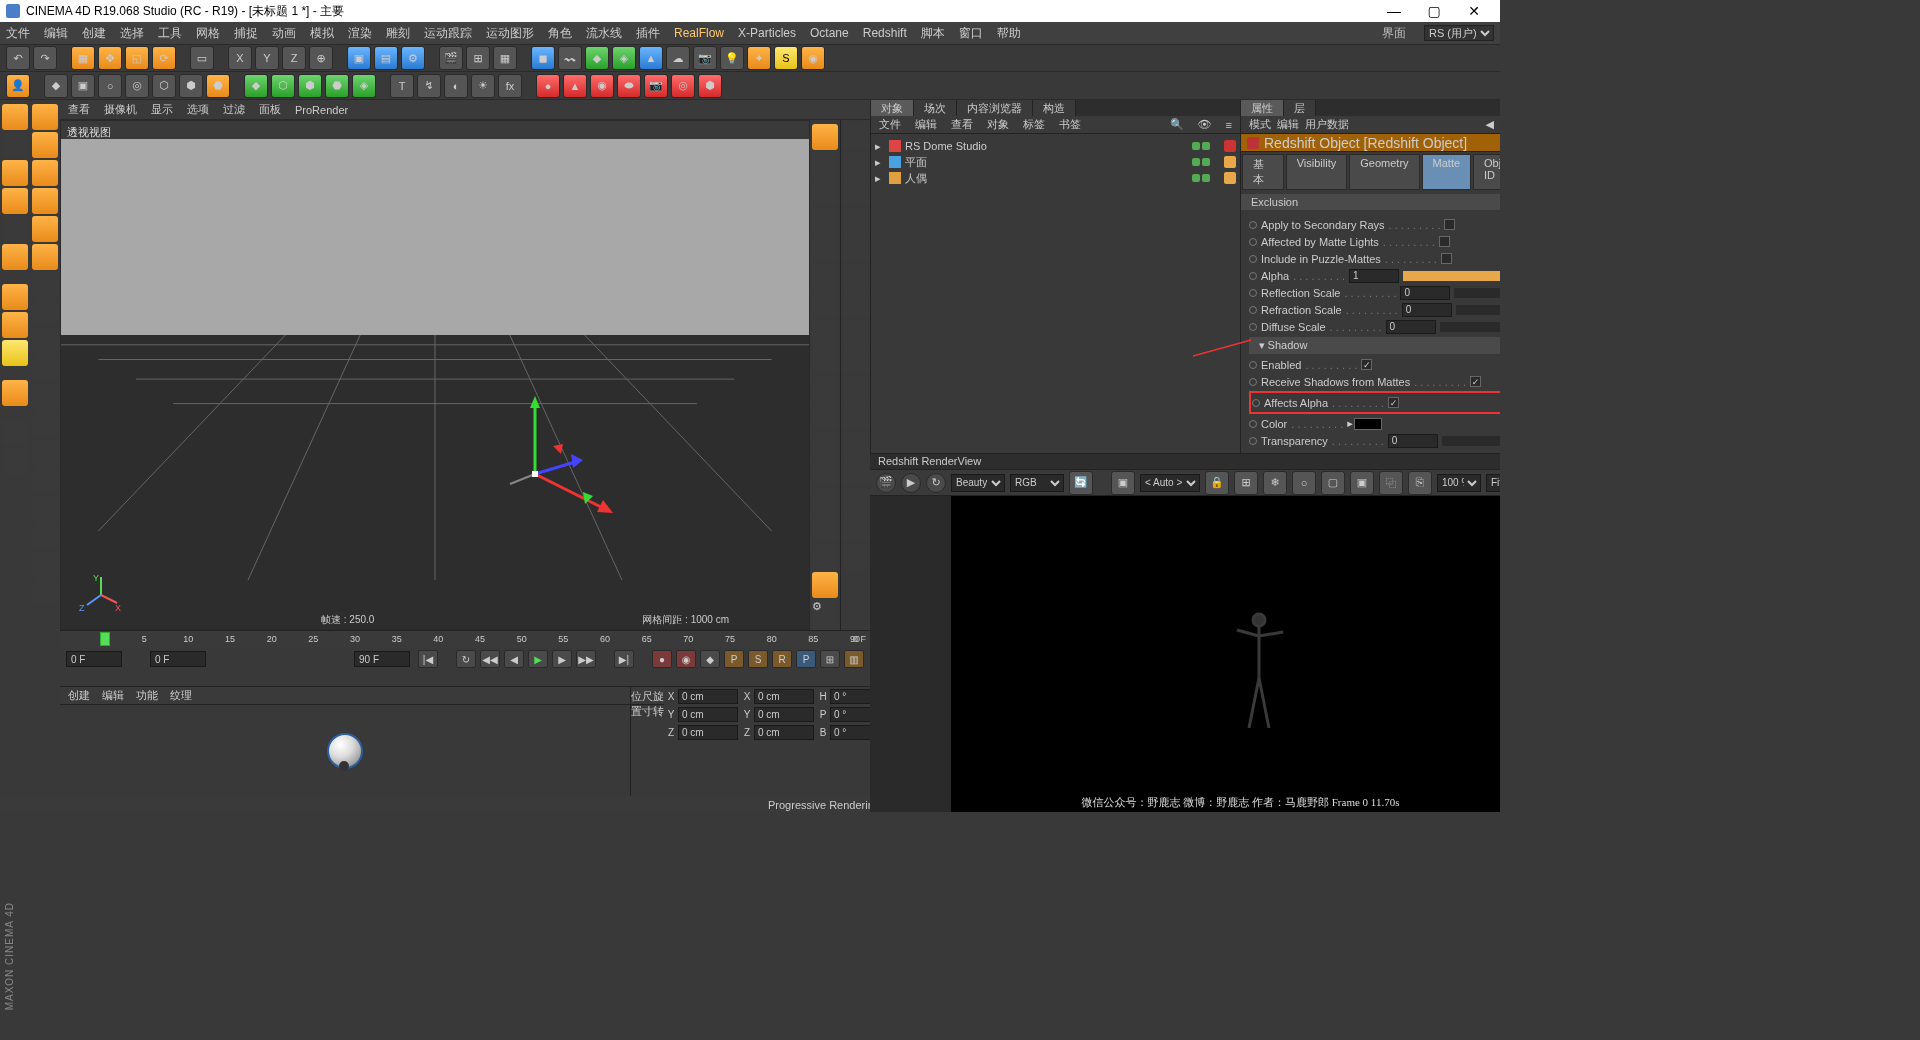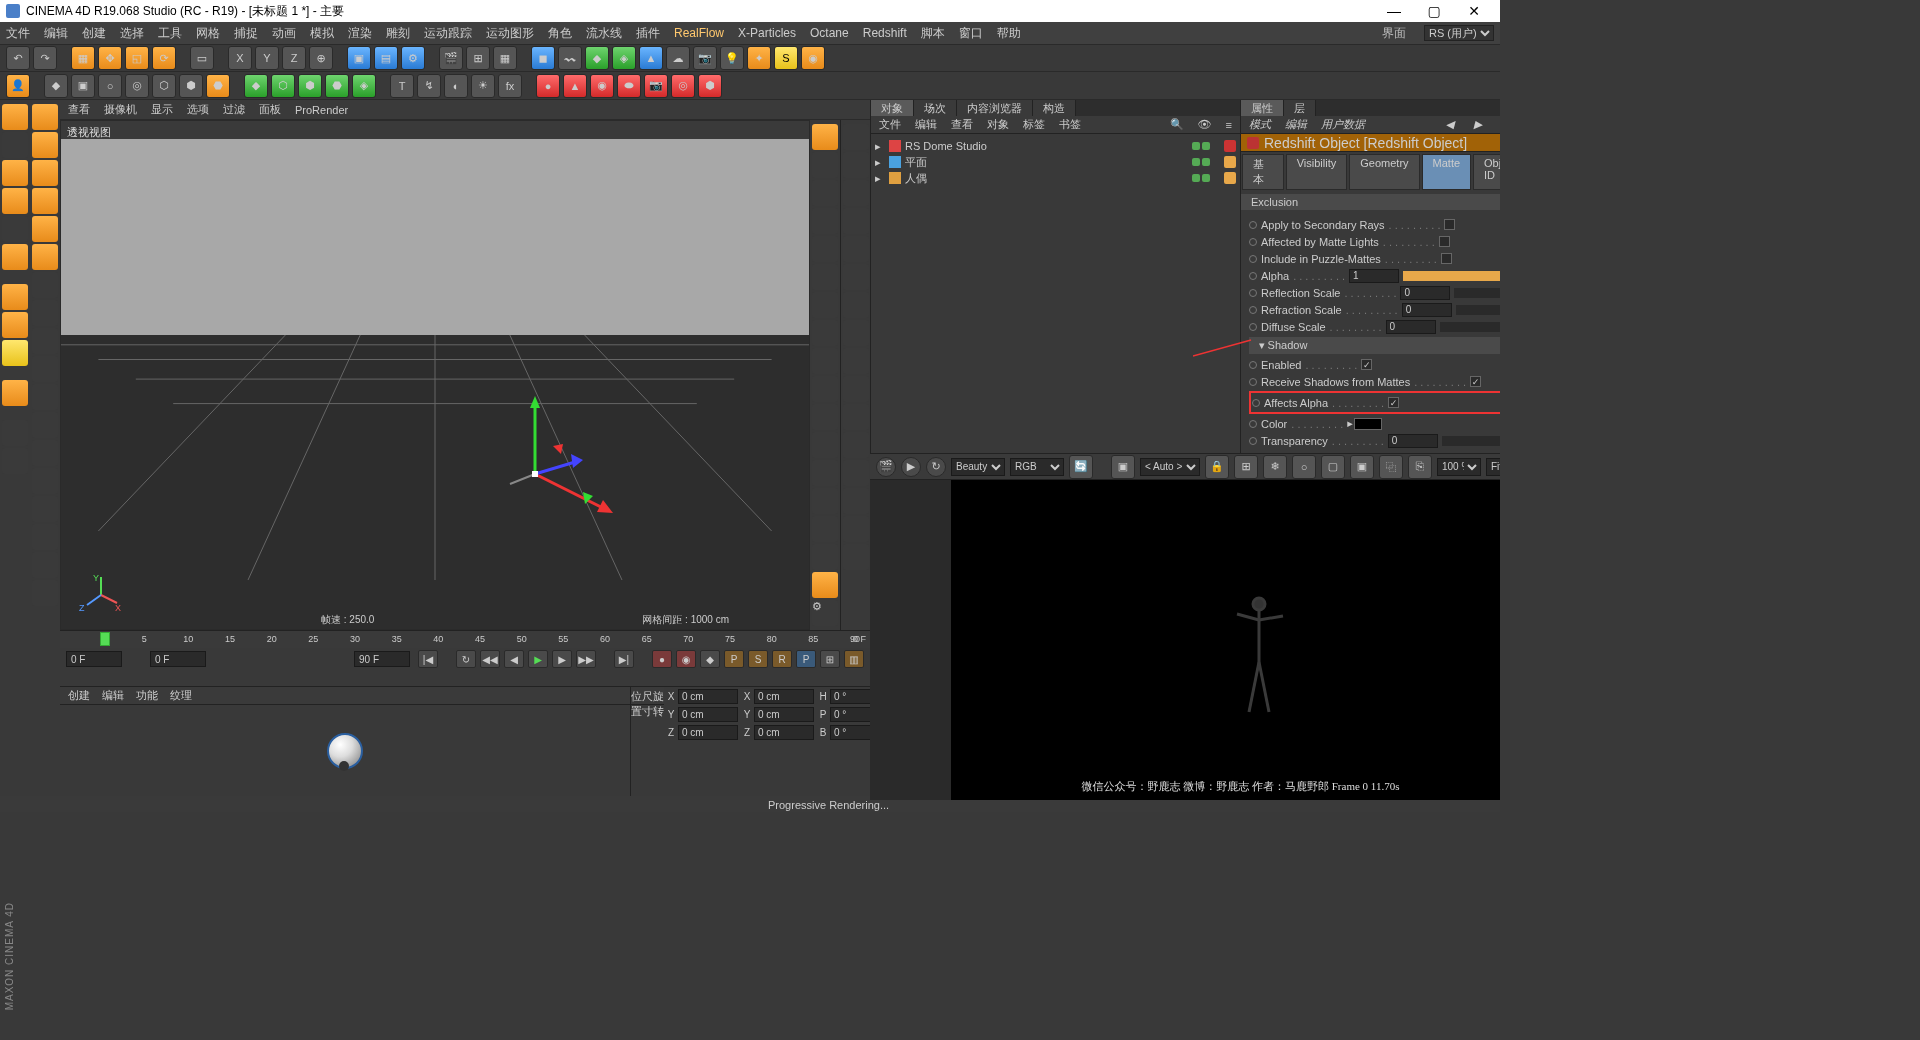--- a/index.html
+++ b/index.html
@@ -76,21 +76,21 @@
 .obj-row { display: flex; align-items: center; height: 16px; gap: 4px; cursor: pointer; }
 .obj-row .tri { width: 10px; }
 .obj-row .ico { width: 12px; height: 12px; }
 .obj-row .name { flex: 1; font-size: 11px; }
 .obj-row .dots { display: flex; gap: 2px; }
 .dot { width: 8px; height: 8px; border-radius: 2px; }
 .dot.g { background: #5a5; }
 .dot.t { width: 12px; height: 12px; }
 .attr-panel { flex: 1; display: flex; flex-direction: column; border-left: 1px solid #222; }
 .attr-tabs { height: 16px; background: #2d2d2d; display: flex; font-size: 11px; }
-.attr-menu { height: 18px; background: #3a3a3a; display: flex; align-items: center; gap: 14px; padding: 0 8px; font-size: 11px; border-bottom: 1px solid #222; font-style: italic; }
+.attr-menu { height: 18px; background: #3a3a3a; display: flex; align-items: center; gap: 6px; padding: 0 8px; font-size: 11px; border-bottom: 1px solid #222; }
 .attr-menu .spacer { flex: 1; }
 .attr-menu .nav { cursor: pointer; padding: 0 3px; }
 .attr-title { height: 18px; background: #a16207; display: flex; align-items: center; padding: 0 6px; font-size: 14px; border-bottom: 1px solid #222; gap: 5px; }
 .attr-title .ri { width:12px; height:12px; background:#b33; border-radius:2px; }
 .attr-subtabs { display: flex; background: #393939; }
 .attr-subtab { padding: 2px 10px; background: #4a4a4a; border: 1px solid #2a2a2a; font-size: 11px; cursor: pointer; margin: 2px 1px; }
 .attr-subtab.active { background: #6a8fb5; }
 .attr-body { flex: 1; background: #393939; padding: 4px 8px; overflow: auto; }
 .attr-sec { background: #4a4a4a; padding: 2px 10px; margin: 2px 0; font-size: 11px; }
 .attr-line { display: flex; align-items: center; height: 17px; font-size: 11px; gap: 4px; }
@@ -654,20 +654,21 @@
               </span>
             </div>
           </div>
         <svg style="position:absolute; left:-48px; top:238px; pointer-events:none" width="60" height="20">
           <line x1="0" y1="18" x2="58" y2="2" stroke="#e33" stroke-width="1.5"></line>
         </svg>
       </div>
     </div>
 
     <div class="render-panel">
+      <div class="rv-title"><span>Redshift RenderView</span></div>
       <div class="rv-tools">
         <span class="play">🎬</span>
         <span class="play">▶</span>
         <span class="play">↻</span>
         <select><option>Beauty</option></select>
         <select style="width:54px"><option>RGB</option></select>
         <span class="tbtn gray">🔄</span>
         <span style="width:8px"></span>
         <span class="tbtn gray">▣</span>
         <select><option>&lt; Auto &gt;</option></select>

